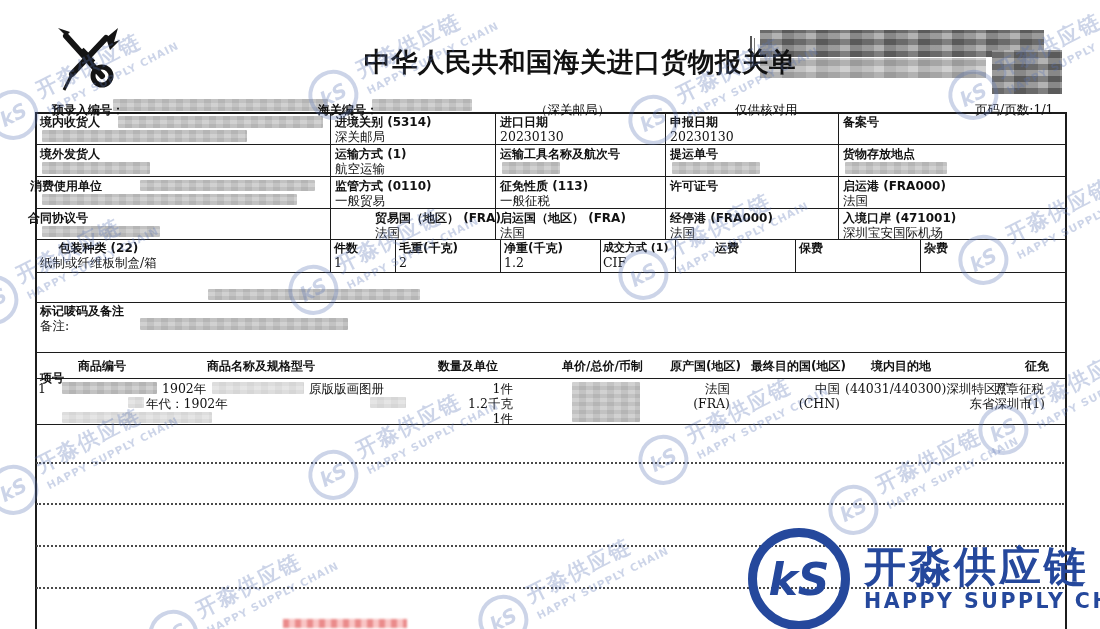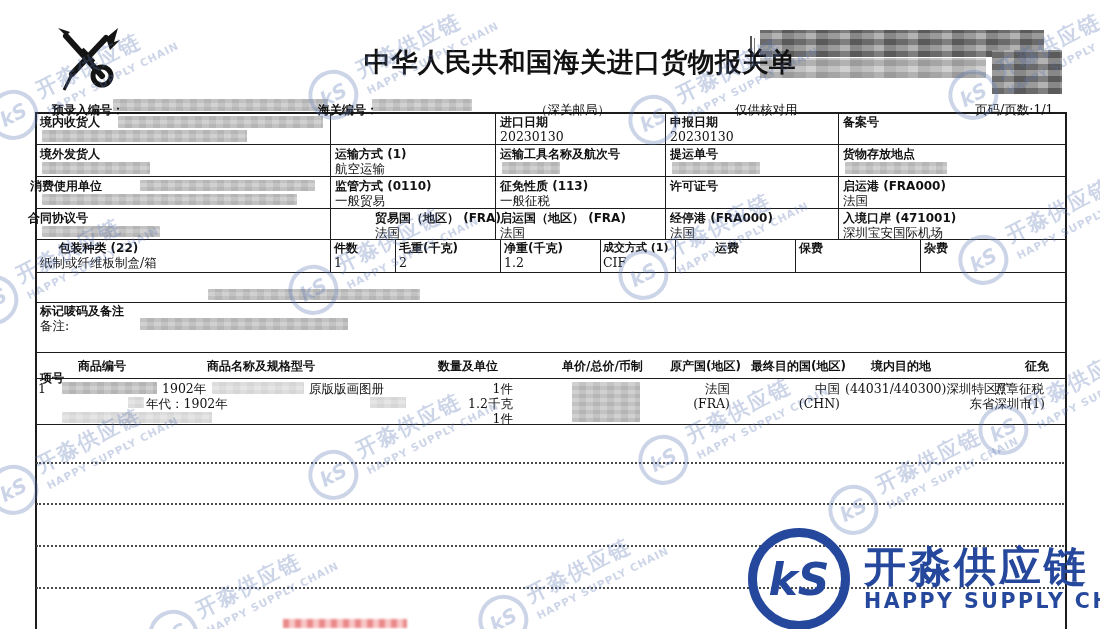--- a/index.html
+++ b/index.html
@@ -176,20 +176,24 @@
   <div class="dotline" style="left:36px;top:462px;width:1028px;"></div>
   <div class="dotline" style="left:36px;top:503px;width:1028px;"></div>
   <div class="dotline" style="left:36px;top:545px;width:1028px;"></div>
   <div class="dotline" style="left:36px;top:587px;width:1028px;"></div>
 
   <div class="cell" style="left:40px;top:115px;">
       <div class="lbl">境内收货人</div>
     </div>
   <div class="rd" style="left:118px;top:116px;width:205px;height:12px;"></div>
   <div class="rd" style="left:42px;top:130px;width:205px;height:12px;"></div>
+  <div class="cell" style="left:335px;top:115px;">
+      <div class="lbl">进境关别 (5314)</div>
+      <div class="val">深关邮局</div>
+    </div>
   <div class="cell" style="left:500px;top:115px;">
       <div class="lbl">进口日期</div>
       <div class="val">20230130</div>
     </div>
   <div class="cell" style="left:670px;top:115px;">
       <div class="lbl">申报日期</div>
       <div class="val">20230130</div>
     </div>
   <div class="cell" style="left:843px;top:115px;">
       <div class="lbl">备案号</div>

